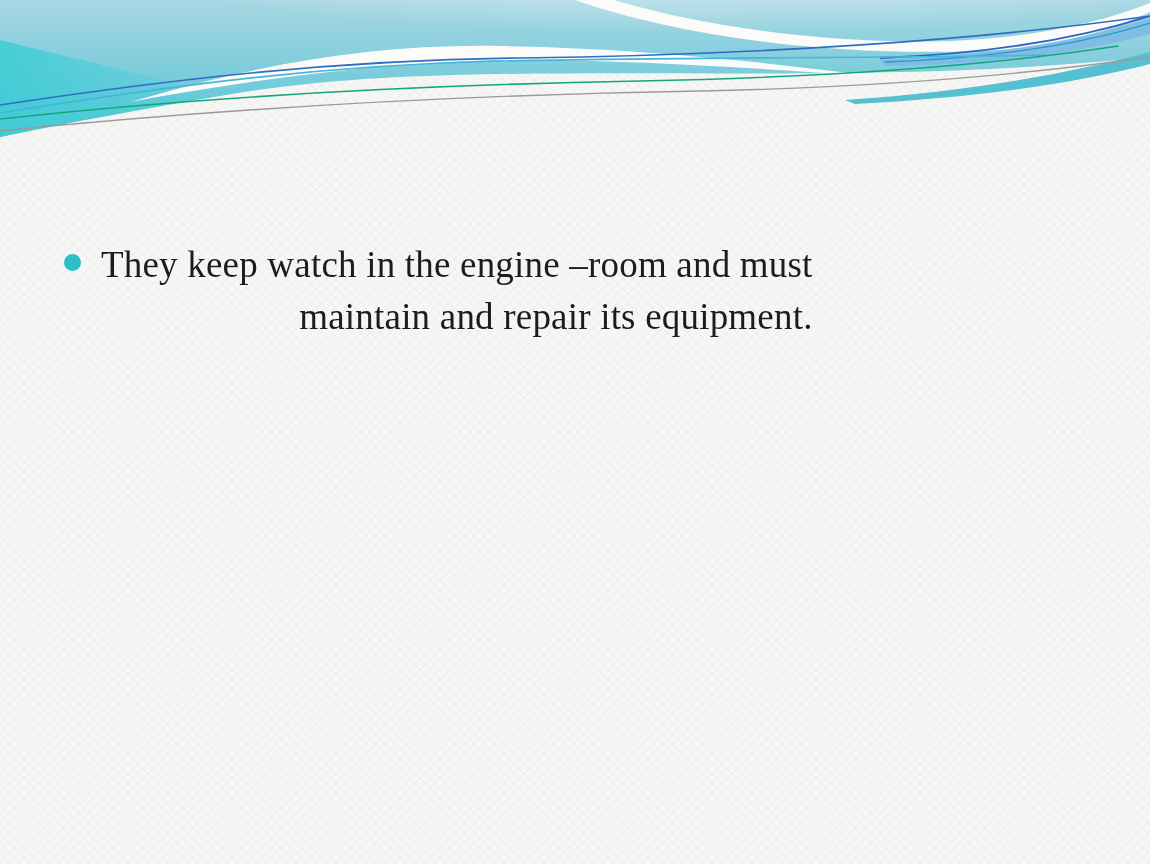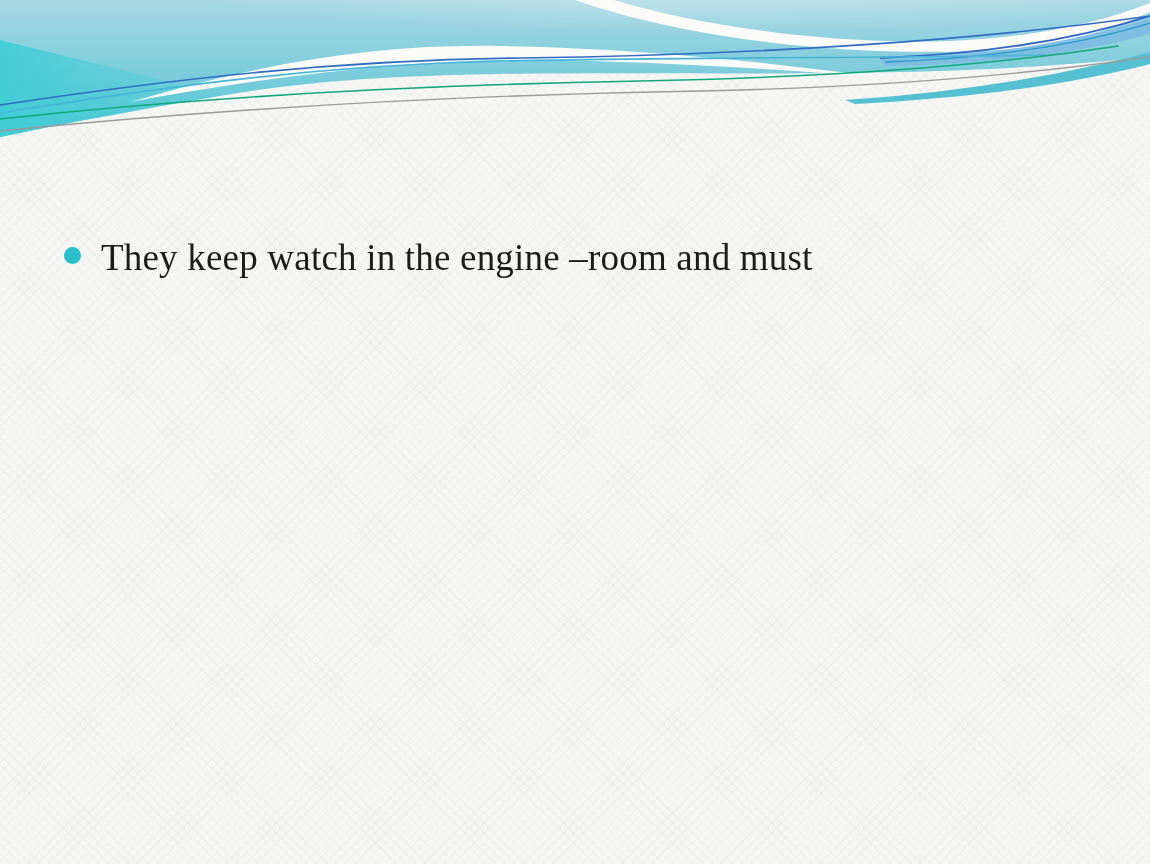--- a/index.html
+++ b/index.html
@@ -22,21 +22,21 @@
   .header-wave {
     position: absolute;
     top: 0; left: 0;
     width: 1150px;
     height: 200px;
     display: block;
   }
 
   .content {
     position: absolute;
-    top: 232px;
+    top: 239px;
     left: 64px;
     width: 1020px;
     text-align: right;
   }
 
   .bullet-item {
     display: flex;
     align-items: flex-start;
   }
 
@@ -124,17 +124,18 @@
     <path d="M0,113 C 180,84 330,65 500,61 C 700,57 900,58 1045,55" fill="none" stroke="#45b6d8" stroke-width="1.6" stroke-linecap="round"></path>
     <path d="M0,119 C 200,97 420,85 640,81 C 840,77 1000,64 1118,46" fill="none" stroke="#12a87c" stroke-width="1.6" stroke-linecap="round"></path>
     <path d="M0,131 C 220,109 460,95 700,91 C 900,87 1045,72 1150,57" fill="none" stroke="#9a9a9a" stroke-width="1.4" stroke-linecap="round"></path>
   </svg>
 
   <div class="content">
     <div class="bullet-item">
       <span class="bullet-marker"></span>
       <div class="bullet-text">
         <div class="line">They keep watch in the engine –room and must</div>
+        <div class="line">maintain and repair its equipment.</div>
       </div>
     </div>
   </div>
 
 </div>
 
 </body></html>

